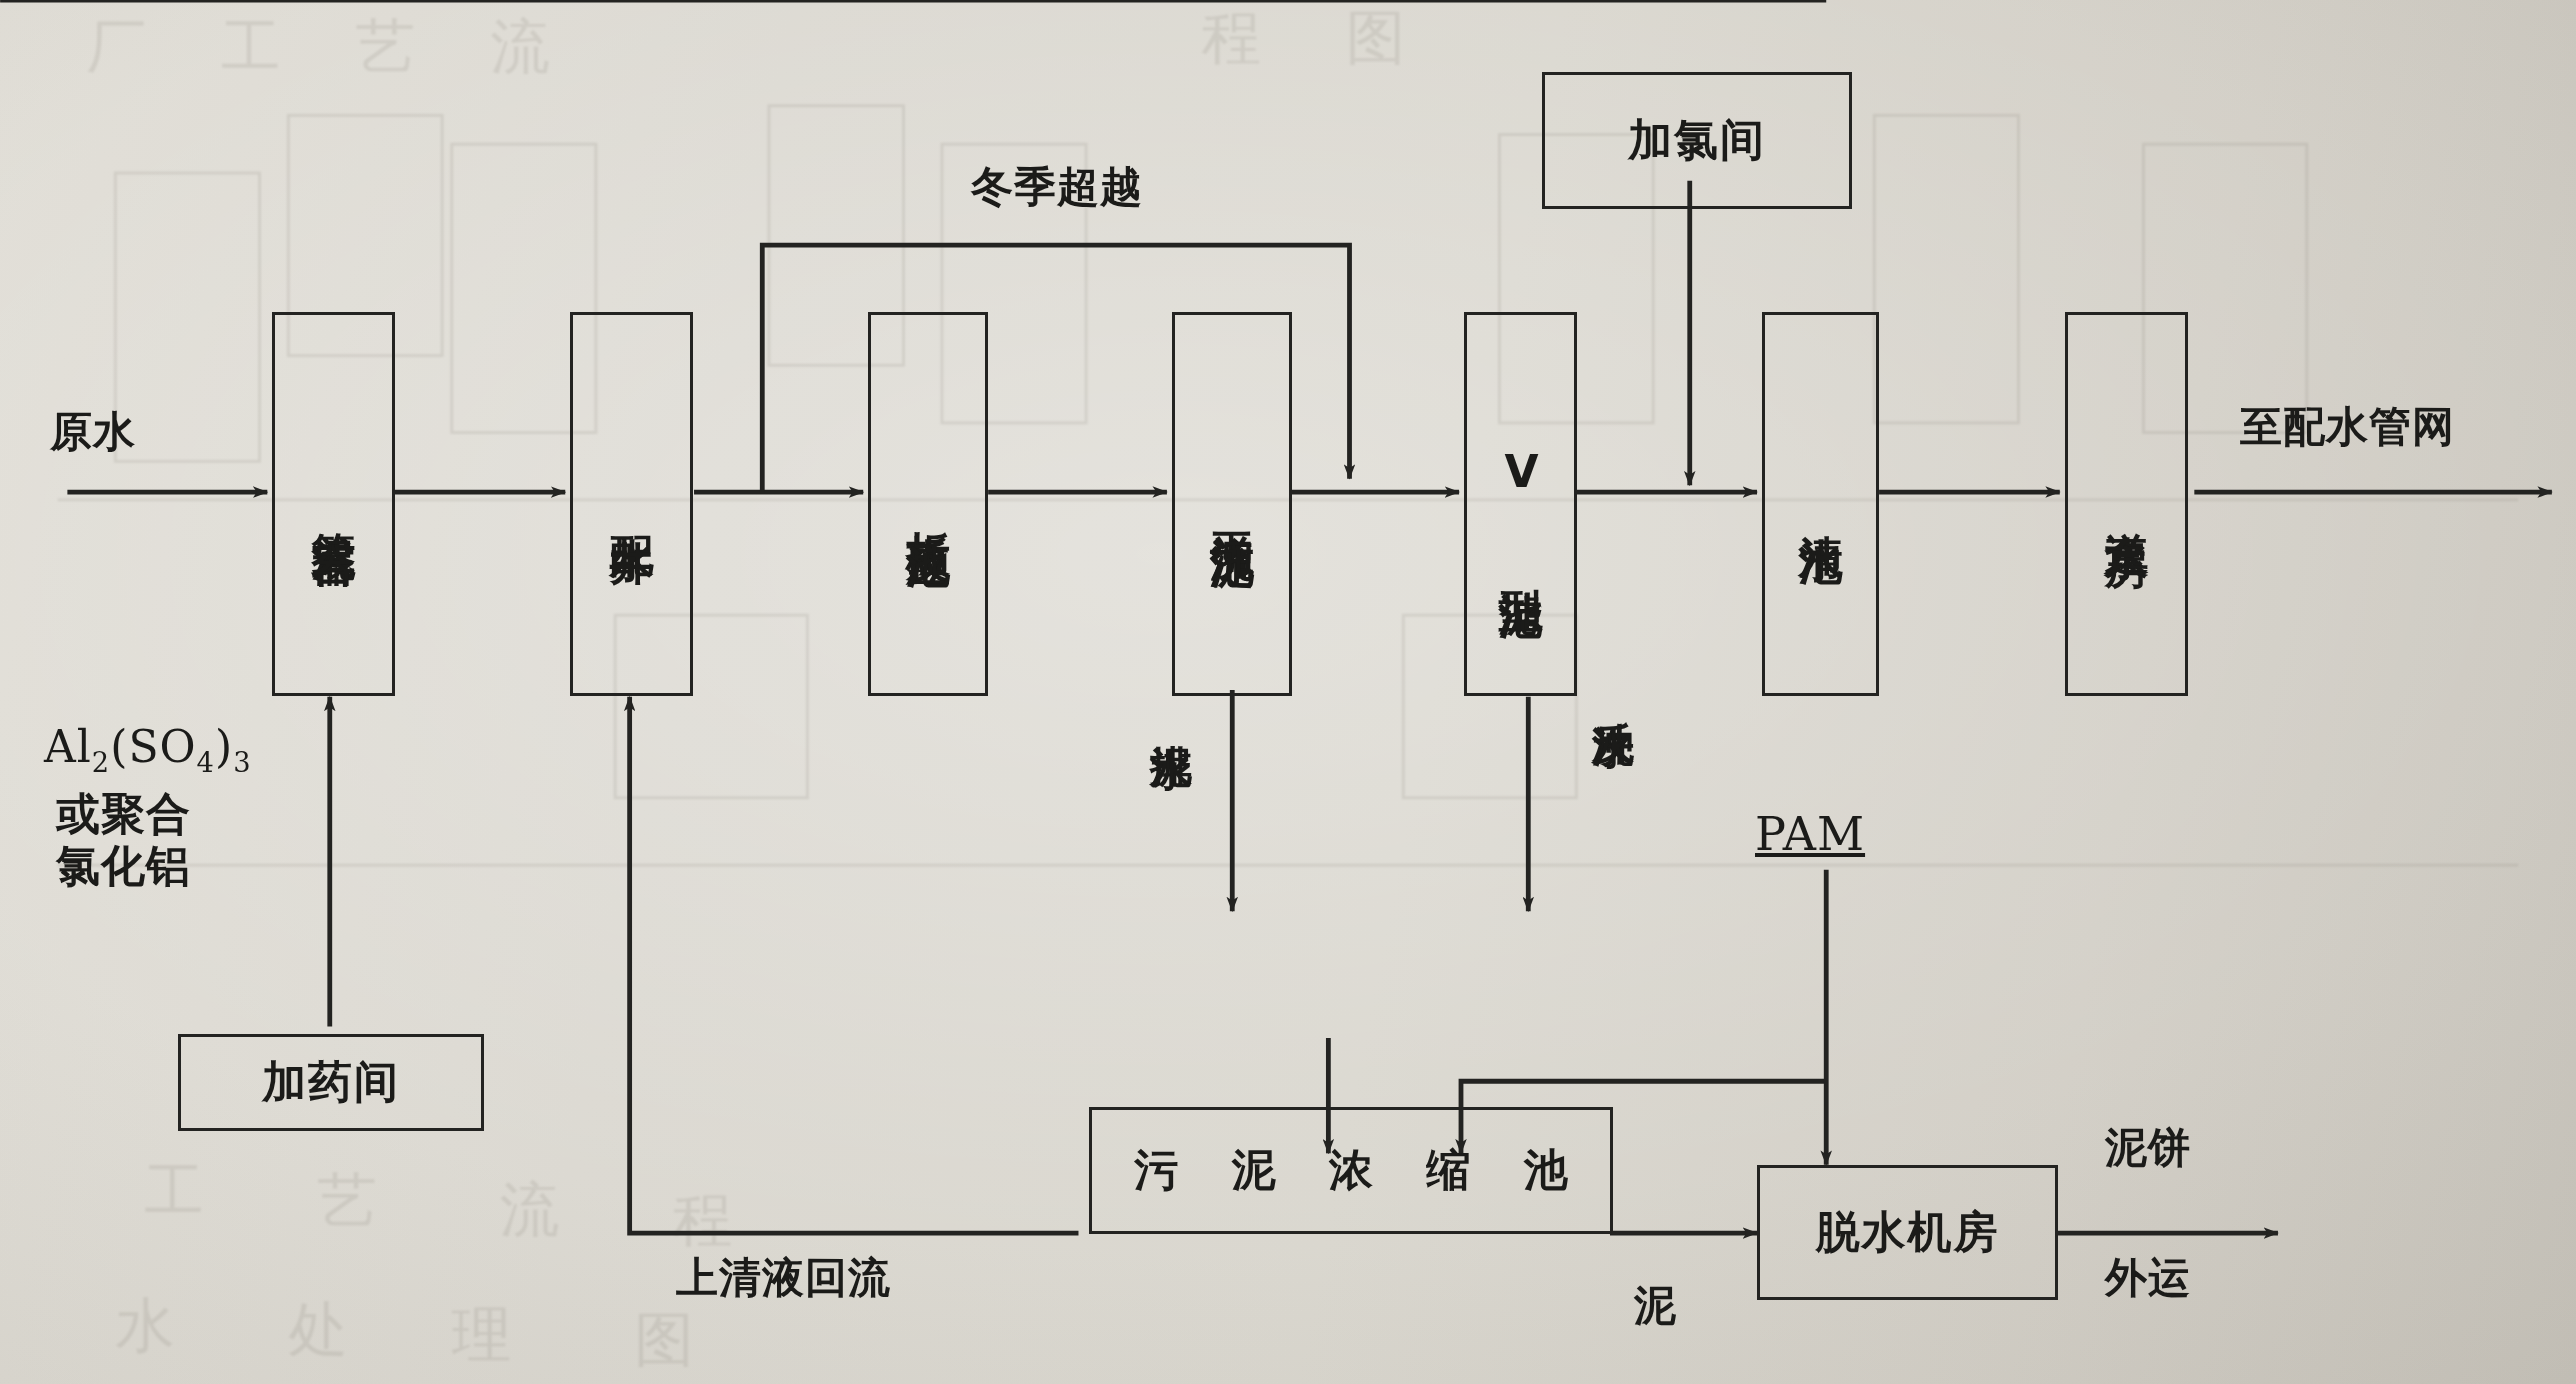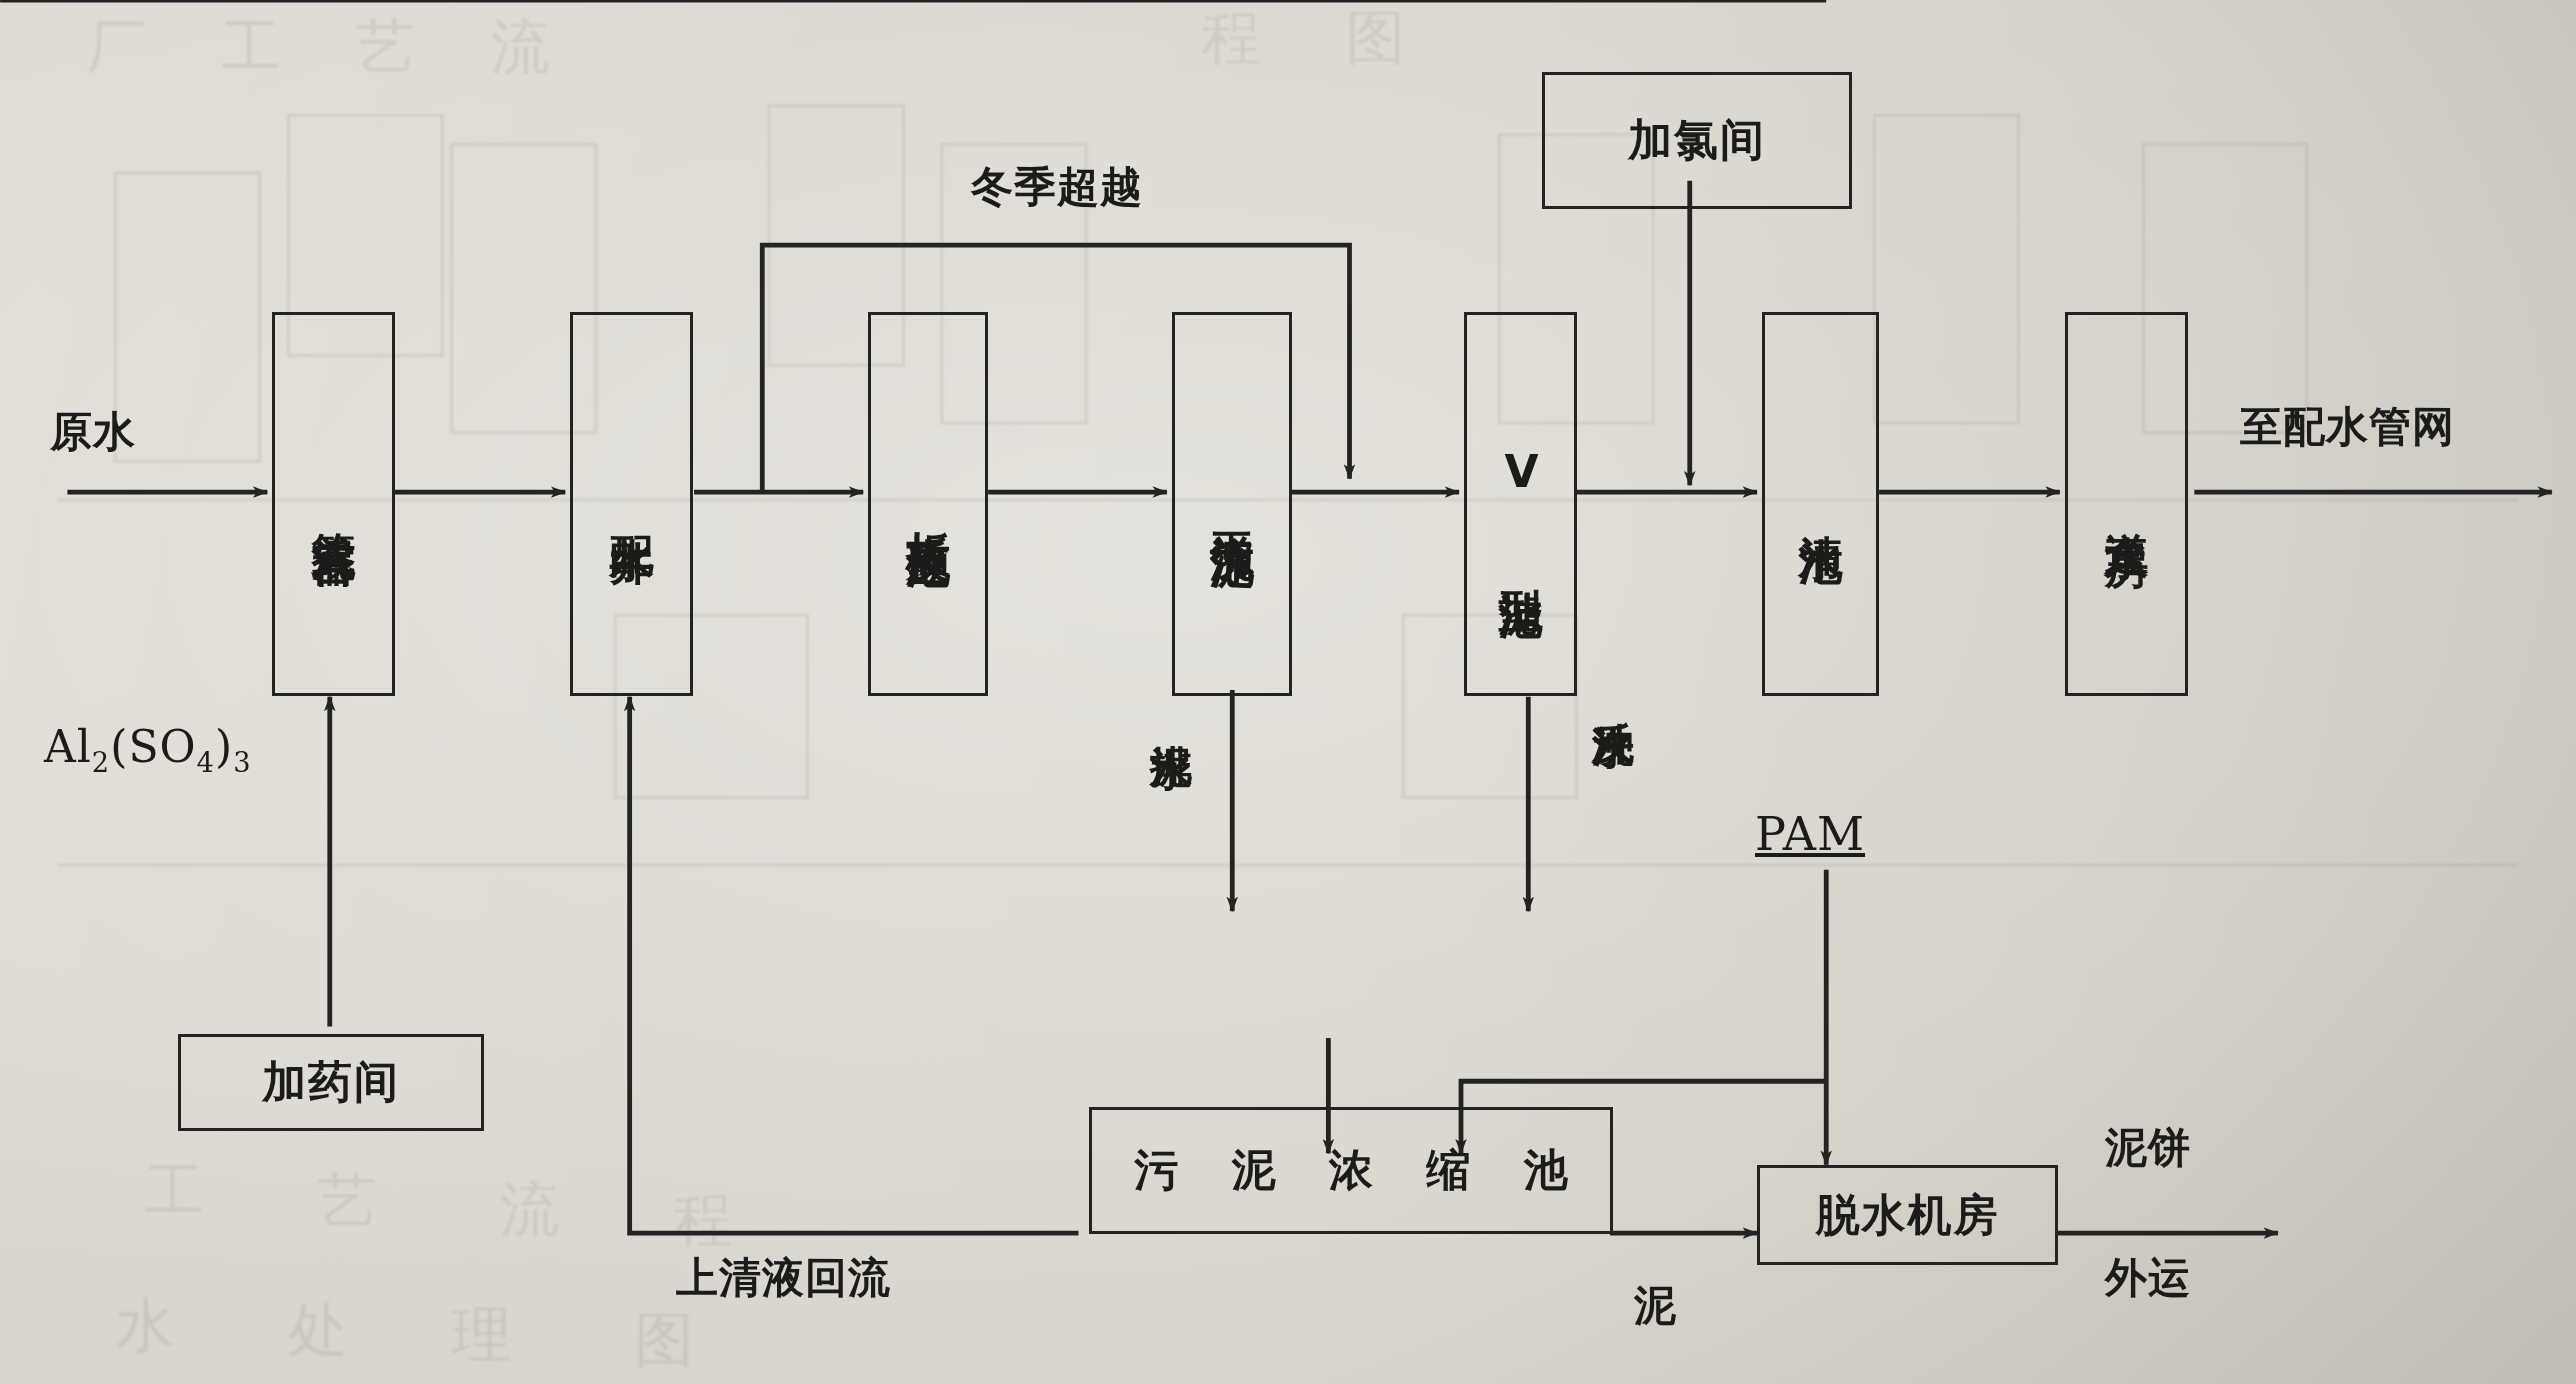--- a/index.html
+++ b/index.html
@@ -183,33 +183,34 @@
 
   <div class="node" style="left:178px;top:1034px;width:306px;height:97px;text-align:right;">
     <span class="htext">加药间</span>
   </div>
 
 
   <div class="node" style="left:1089px;top:1107px;width:524px;height:127px;">
     <span class="htext wide">污 泥 浓 缩 池</span>
   </div>
 
-  <div class="node" style="left:1757px;top:1165px;width:301px;height:100px;">
+  <div class="node" style="left:1757px;top:1165px;width:301px;height:135px;">
     <span class="htext">脱水机房</span>
   </div>
 
   <div class="lbl" style="left:50px;top:404px;">原水</div>
 
   <div class="lbl" style="left:971px;top:159px;">冬季超越</div>
 
   <div class="lbl" style="left:2240px;top:399px;">至配水管网</div>
 
   <div class="lbl formula" style="left:44px;top:721px;font-size:44px;">
     Al<sub>2</sub>(SO<sub>4</sub>)<sub>3</sub>
   </div>
+  <div class="lbl multi" style="left:56px;top:788px;width:221px;font-size:44px;">或聚合<br>氯化铝</div>
 
   <div class="lbl vert" style="left:1149px;top:711px;">排泥水</div>
 
   <div class="lbl vert" style="left:1591px;top:687px;">反冲洗水</div>
 
   <div class="lbl roman" style="left:1755px;top:807px;font-size:46px;text-decoration:underline;">PAM</div>
 
   <div class="lbl" style="left:676px;top:1250px;">上清液回流</div>
 
   <div class="lbl" style="left:1634px;top:1278px;">泥</div>

